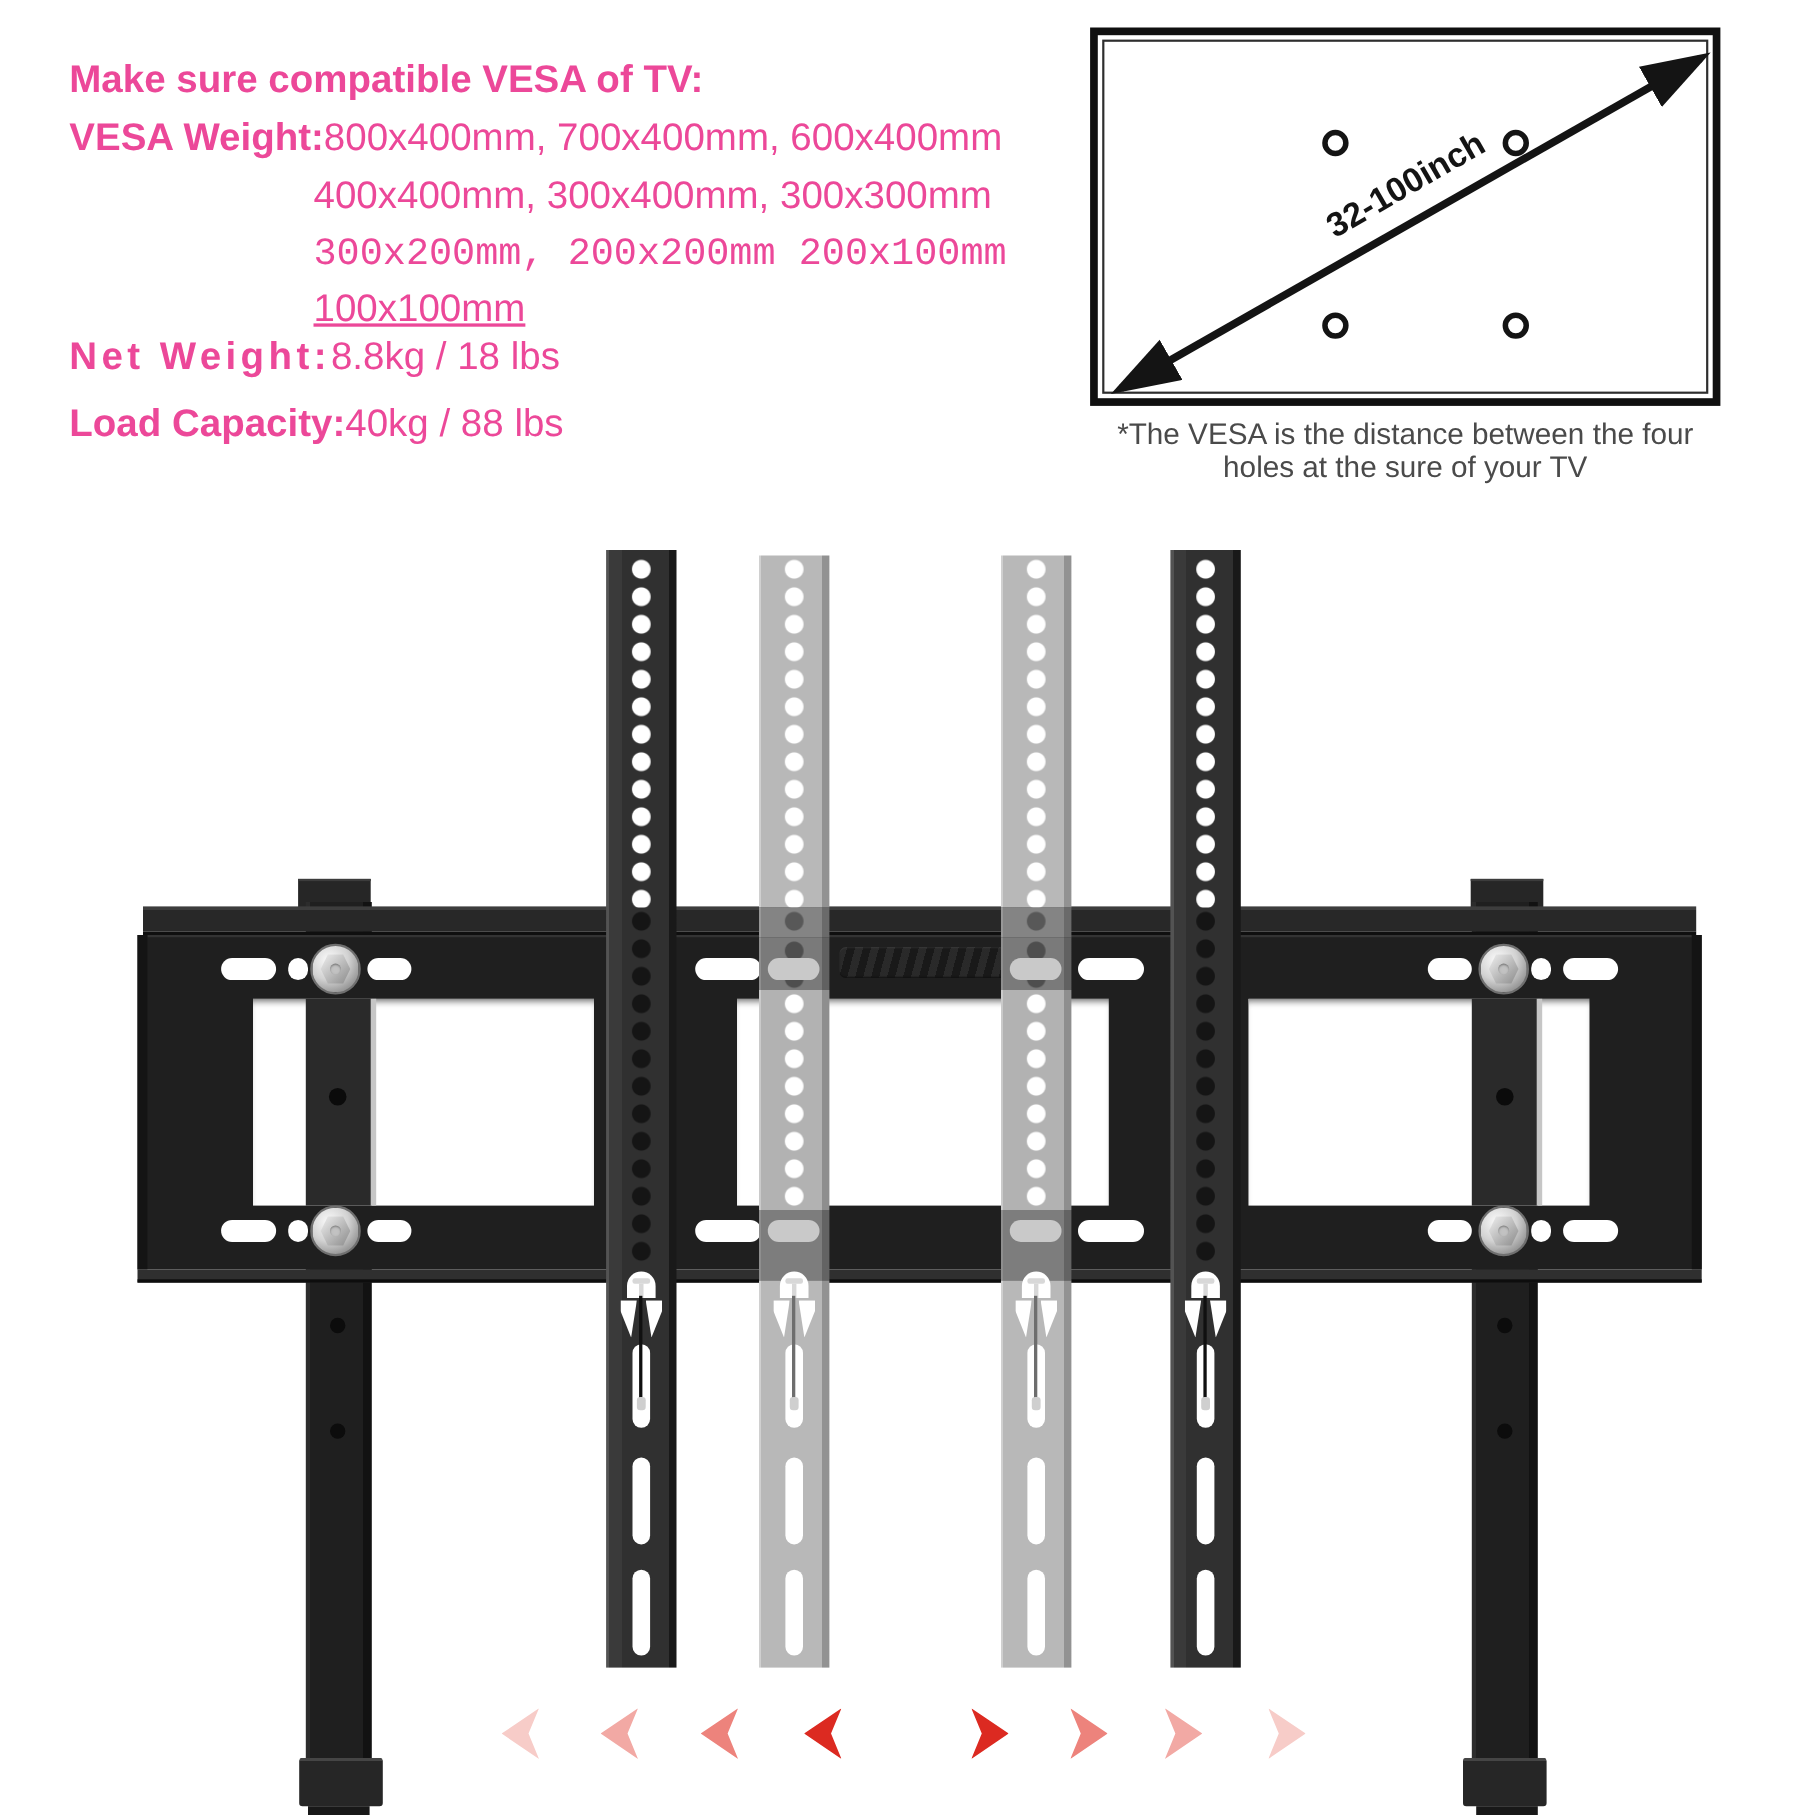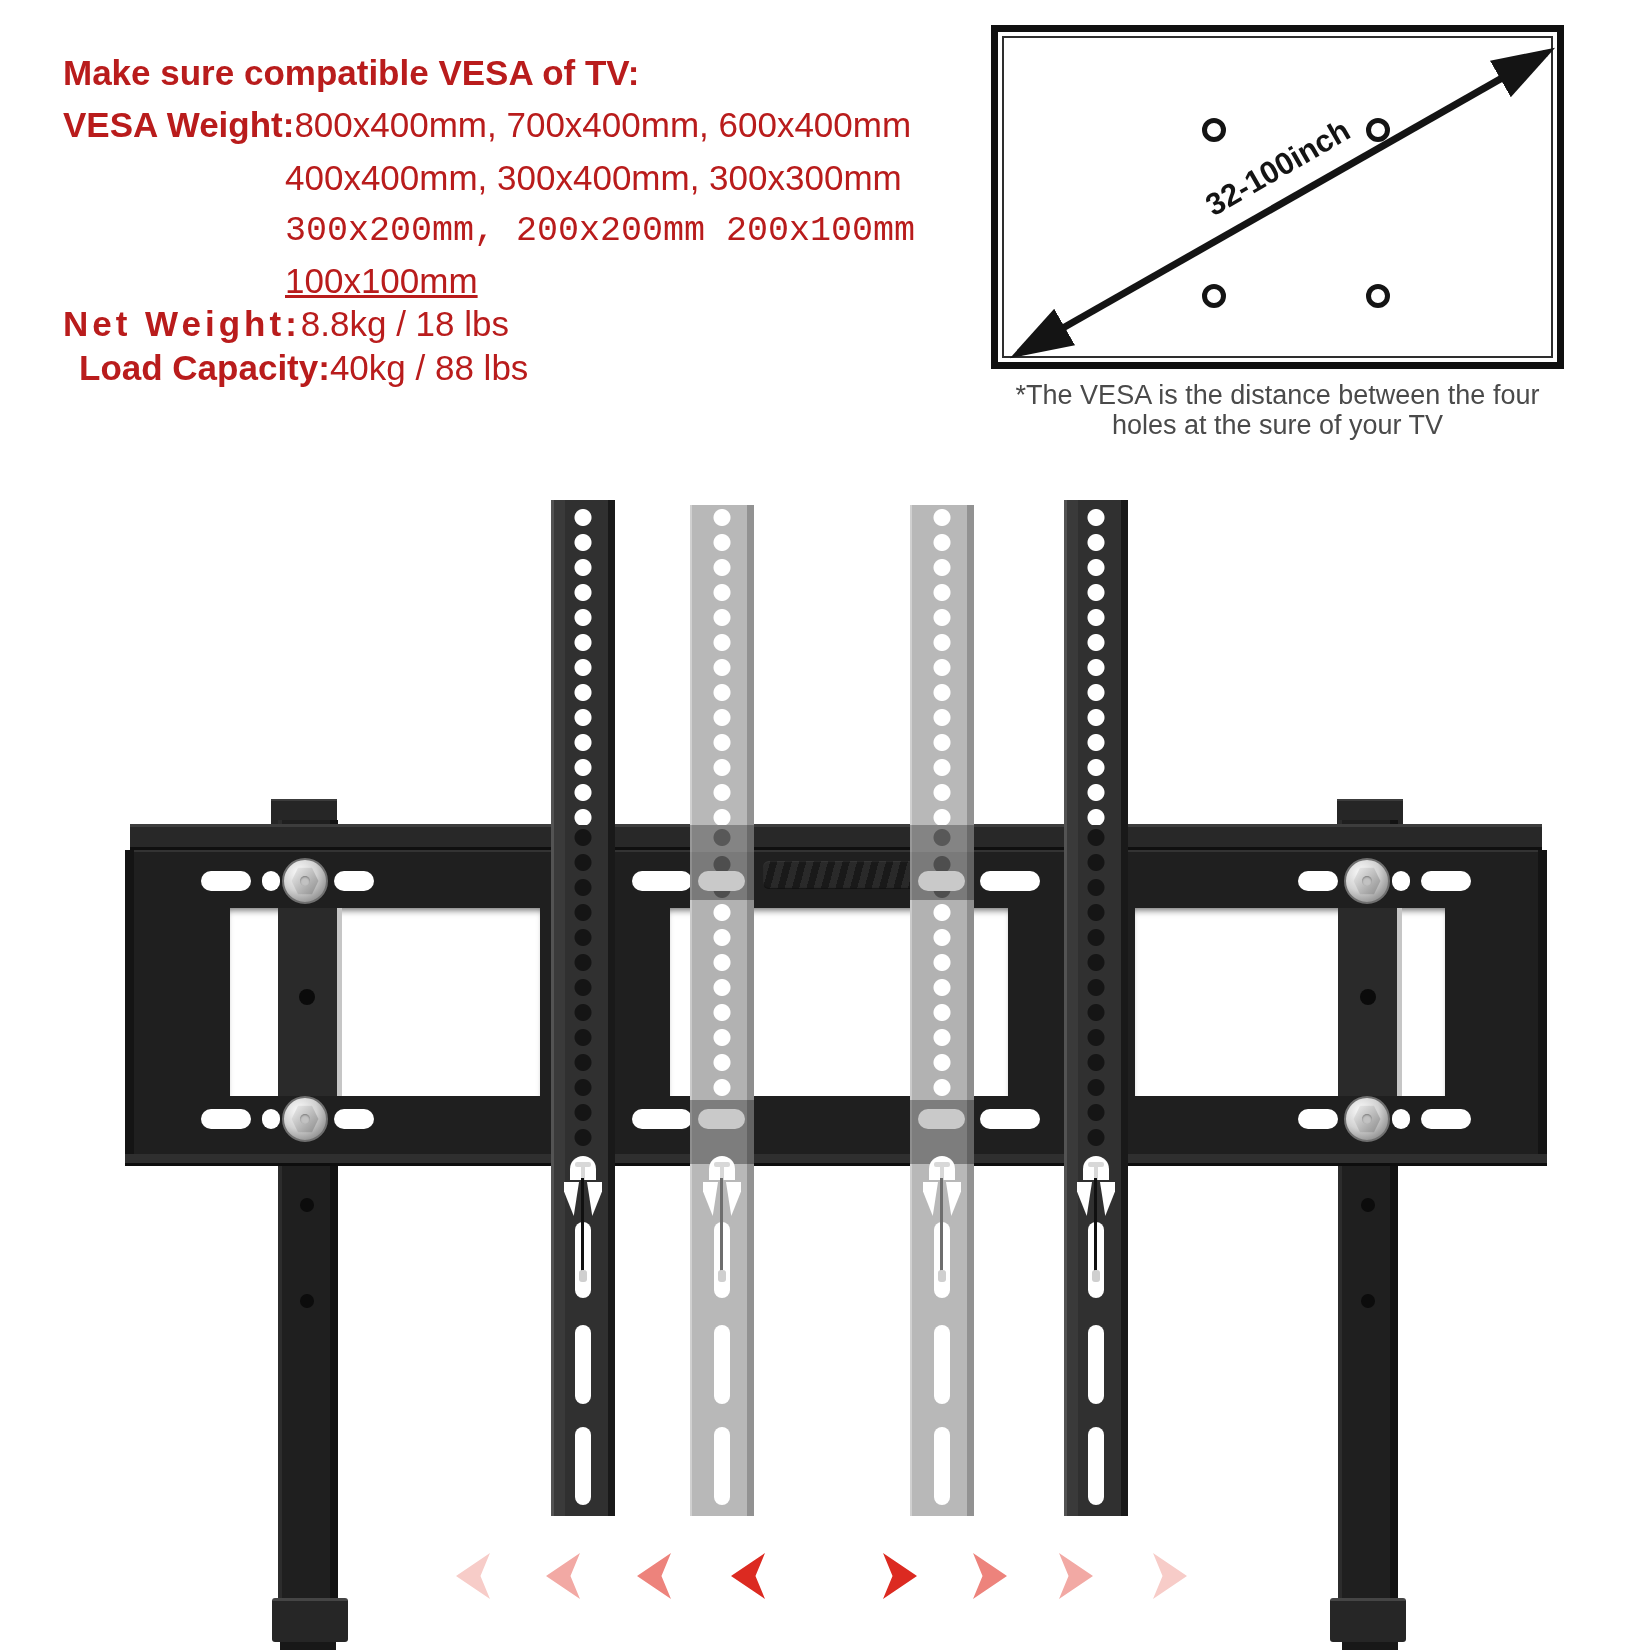--- a/index.html
+++ b/index.html
@@ -1,28 +1,28 @@
 <!DOCTYPE html>
 <html><head>
 <meta charset="utf-8">
 <style>
   html,body{margin:0;padding:0;background:#ffffff;}
   #canvas{position:relative;width:1650px;height:1650px;background:#ffffff;overflow:hidden;
           font-family:"Liberation Sans",sans-serif;color:#111;}
   .abs{position:absolute;}
 
   
-  .spec-line{position:absolute;font-size:35px;line-height:42px;color:#b91c1c;white-space:nowrap;}
+  .spec-line{position:absolute;font-size:35px;line-height:42px;color:#ec4899;white-space:nowrap;}
   .spec-heading{left:63px;top:52px;font-weight:700;}
   .spec-row2{left:63px;top:104px;}
   .spec-row3{left:285px;top:157px;}
   .spec-row4{left:285px;top:210px;font-family:Liberation Mono, monospace;}
   .spec-row5{left:285px;top:260px;text-decoration:underline;}
   .spec-row6{left:63px;top:303px;}
-  .spec-row7{left:63px;top:347px;margin-left:16px;}
+  .spec-row7{left:63px;top:364px;}
   .lbl{font-weight:700;}
   .lbl-spaced{font-weight:700;letter-spacing:4px;}
   .val{font-weight:400;}
 
   
   .vesa-box{left:991px;top:25px;width:573px;height:344px;border:7px solid #101010;box-sizing:border-box;background:#fff;}
   .vesa-inner{position:absolute;left:4px;top:4px;right:4px;bottom:4px;border:2px solid #2e2e2e;}
   .vesa-hole{position:absolute;width:14px;height:14px;border:5px solid #141414;border-radius:50%;background:#fff;}
   .vh-tl{left:204px;top:86px;} .vh-tr{left:368px;top:86px;}
   .vh-bl{left:204px;top:252px;} .vh-br{left:368px;top:252px;}

